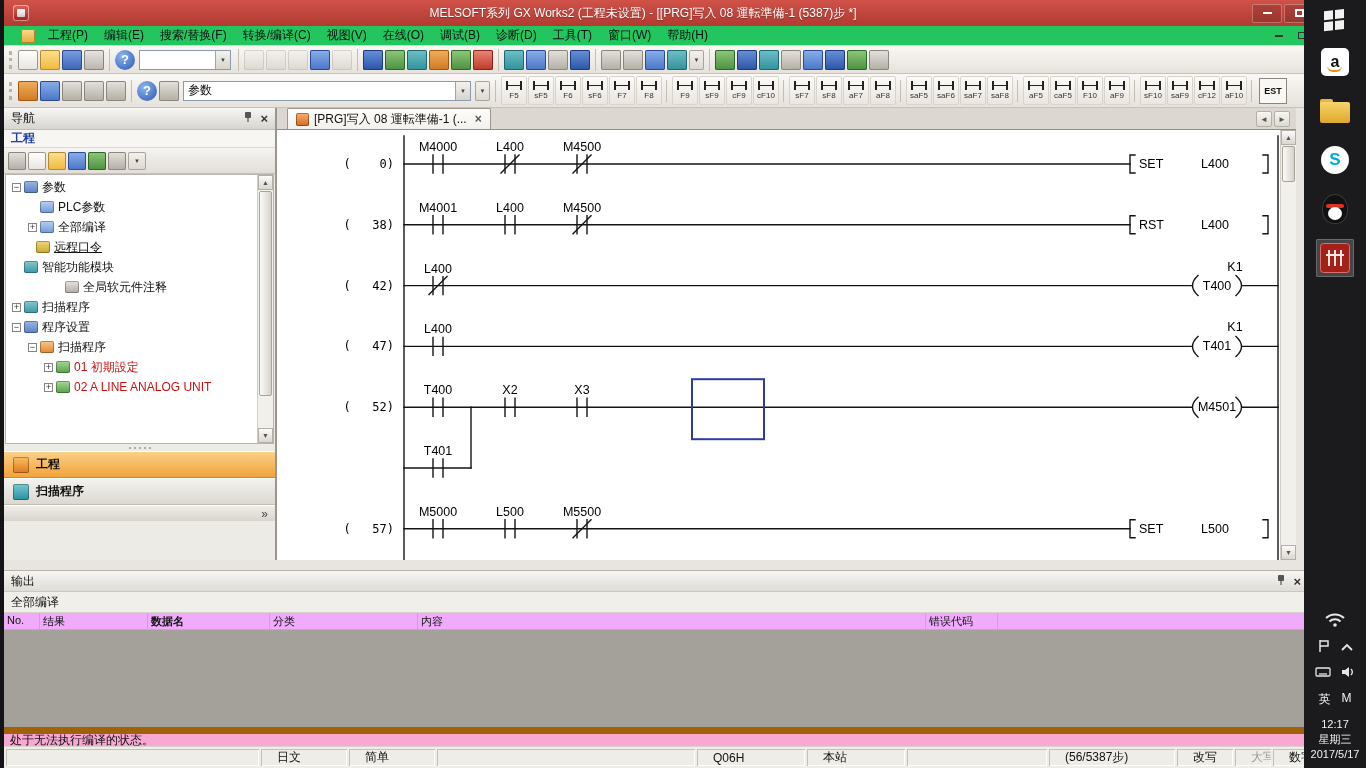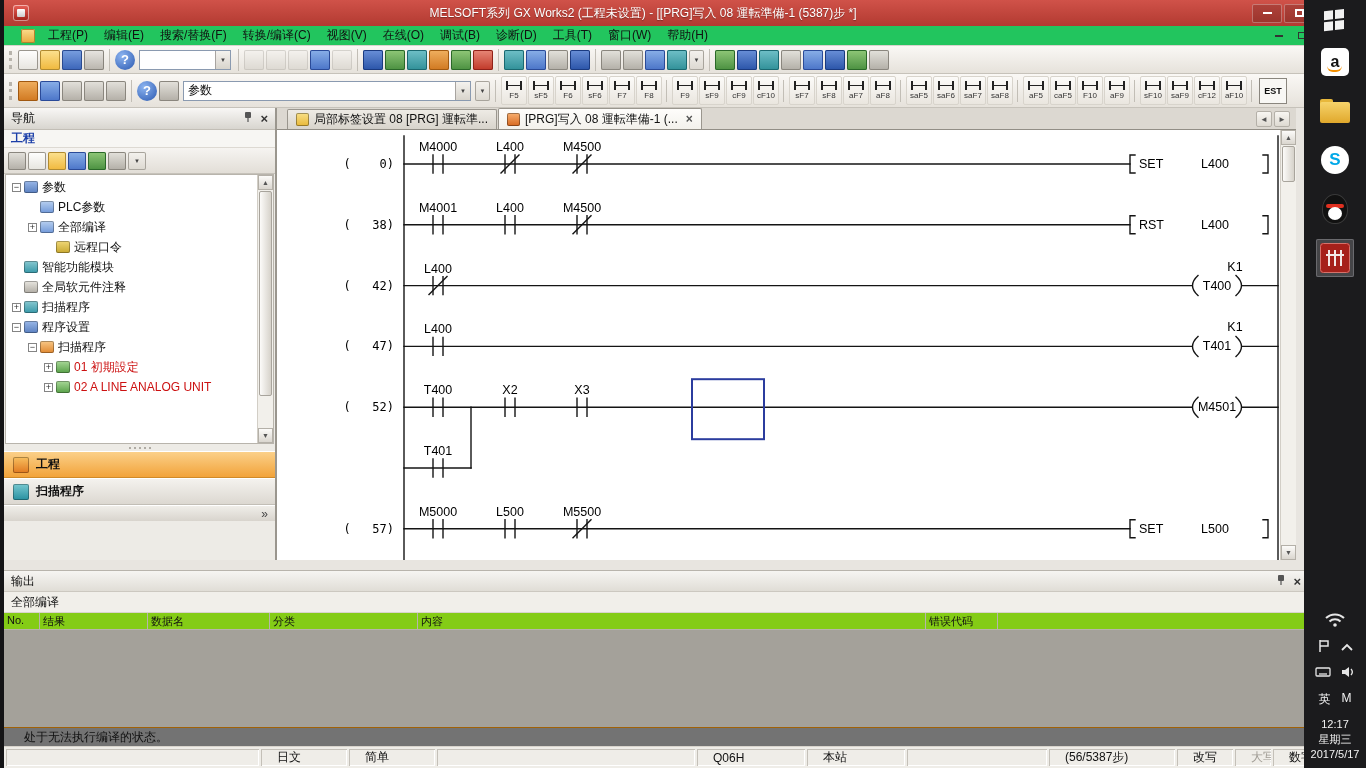--- a/index.html
+++ b/index.html
@@ -116,25 +116,25 @@
 #ladder line,#ladder path{stroke:#141414;stroke-width:1.4;fill:none;stroke-linecap:square}
 #ladder text{font-family:"Liberation Sans","DejaVu Sans",sans-serif;font-size:12.5px;fill:#000}
 #ladder text.step{font-family:"DejaVu Sans Mono",monospace;font-size:12px}
 #ladder rect.sel{stroke:#2B3C9E;stroke-width:2;fill:none}
 .edit-scroll{position:absolute;top:0;right:0;bottom:0;width:16px}
 
 
 .output{position:absolute;left:0;top:570px;width:1304px;height:176px;background:#EDEBE6;border-top:1px solid #B8B4AC;display:flex;flex-direction:column}
 .out-head{height:21px;display:flex;align-items:center;padding:0 7px;background:linear-gradient(#F6F5F2,#E0DDD6);border-bottom:1px solid #CCC8C0;flex:none}
 .out-compile{height:21px;display:flex;align-items:center;padding:0 7px;background:#F1EFEA;border-bottom:1px solid #D8D4CC;flex:none}
-.out-thead{display:flex;height:17px;background:#84cc16;flex:none}
+.out-thead{display:flex;height:17px;background:#f0abfc;flex:none}
 .oc{border-right:1px solid #B8B4AC;border-bottom:1px solid #B8B4AC;padding:1px 3px;font-size:11px;flex:none;overflow:hidden;white-space:nowrap}
 .oc.fill{flex:1;border-right:none}
 .out-body{flex:1;background:#A4A19A}
-.out-status{height:19px;background:#737373;border-top:1px solid #a16207;display:flex;align-items:center;padding:0 20px;flex:none}
+.out-status{height:19px;background:#f9a8d4;border-top:7px solid #a16207;display:flex;align-items:center;padding:0 6px;flex:none}
 
 
 .statusbar{position:absolute;left:0;top:746px;width:1304px;height:22px;background:#EFEDE8;border-top:1px solid #D8D4CC;display:flex;align-items:center;padding:0 2px;gap:2px}
 .sb-cell{height:17px;display:flex;align-items:center;padding:0 16px;box-shadow:inset 1px 1px 0 #C4C0B8,inset -1px -1px 0 #FFF;white-space:nowrap;overflow:hidden;flex:none}
 .sb-cell.dim{color:#A09C94}
 
 
 .taskbar{position:absolute;right:0;top:0;width:62px;height:768px;background:#1B1B1D;display:flex;flex-direction:column;align-items:center;color:#E8E8E8}
 .start{margin-top:10px;width:22px;height:22px;display:grid;grid-template-columns:9px 9px;grid-template-rows:9px 9px;gap:2px;transform:skewY(-6deg)}
 .start i{background:#F2F2F2}
@@ -395,31 +395,31 @@
             <div class="tree-row" style="padding-left: 22px;">
               <span class="exp none"></span>
               <span class="ti p2"></span>
               <span class="tl">PLC参数</span>
             </div>
             <div class="tree-row" style="padding-left: 22px;">
               <span class="exp plus">+</span>
               <span class="ti p2"></span>
               <span class="tl">全部编译</span>
             </div>
-            <div class="tree-row" style="padding-left: 38px;">
+            <div class="tree-row" style="padding-left: 18px; text-decoration: underline;">
               <span class="exp none"></span>
               <span class="ti p3"></span>
               <span class="tl">远程口令</span>
             </div>
             <div class="tree-row" style="padding-left: 6px;">
               <span class="exp none"></span>
               <span class="ti p4"></span>
               <span class="tl">智能功能模块</span>
             </div>
-            <div class="tree-row" style="padding-left: 6px;">
+            <div class="tree-row" style="padding-left: 6px; margin-left: 41px;">
               <span class="exp none"></span>
               <span class="ti p5"></span>
               <span class="tl">全局软元件注释</span>
             </div>
             <div class="tree-row" style="padding-left: 6px;">
               <span class="exp plus">+</span>
               <span class="ti p4"></span>
               <span class="tl">扫描程序</span>
             </div>
             <div class="tree-row" style="padding-left: 6px;">
@@ -465,24 +465,20 @@
         <span>扫描程序</span>
       </div>
       <div class="nav-more">
           <span>»</span>
         </div>
       <div class="nav-fill"></div>
     </div>
 
     <div class="editor">
       <div class="tabbar">
-        <div class="tab">
-          <span class="tab-ico ti-grid"></span>
-          <span class="tab-text">局部标签设置 08 [PRG] 運転準...</span>
-        </div>
         <div class="tab active">
           <span class="tab-ico ti-ladder"></span>
           <span class="tab-text">[PRG]写入 08 運転準備-1 (...</span>
           <span class="tab-close">×</span>
         </div>
         <span class="tab-nav">
           <span class="tnav">◄</span>
           <span class="tnav">►</span>
         </span>
       </div>
@@ -598,21 +594,21 @@
                 <rect x="2" y="1" width="6" height="6" rx="1" fill="#555"></rect>
                 <rect x="4.4" y="7" width="1.2" height="4" fill="#555"></rect>
               </svg></span>
           <span class="hx">×</span>
         </span>
       </div>
       <div class="out-compile">全部编译</div>
       <div class="out-thead" id="out-cols">
           <span class="oc" style="width: 36px;">No.</span>
           <span class="oc" style="width: 108px;">结果</span>
-          <span class="oc" style="width: 122px;">数据名</span>
+          <span class="oc" style="width: 122px; font-weight: bold;">数据名</span>
           <span class="oc" style="width: 148px;">分类</span>
           <span class="oc" style="width: 508px;">内容</span>
           <span class="oc" style="width: 72px;">错误代码</span>
           <span class="oc fill"></span>
         </div>
       <div class="out-body"></div>
       <div class="out-status">处于无法执行编译的状态。</div>
     </div>
 
     <div class="statusbar" id="statusbar">

